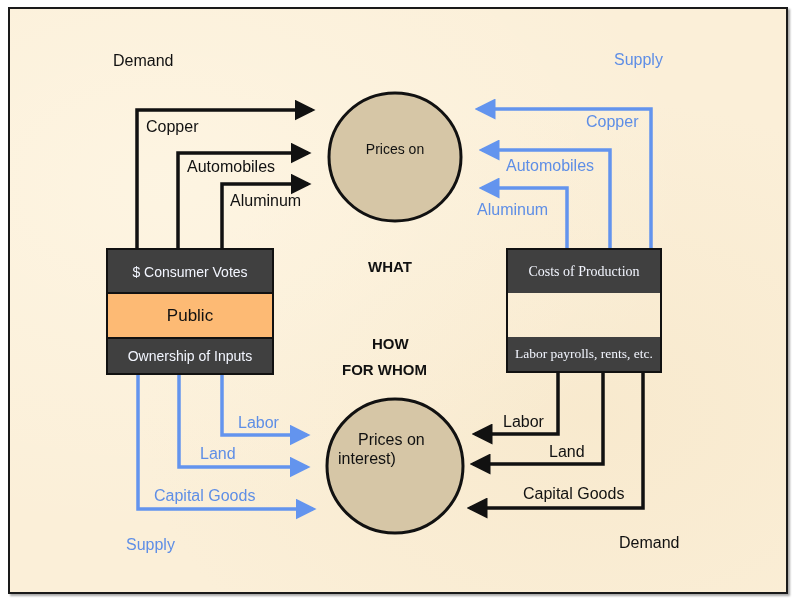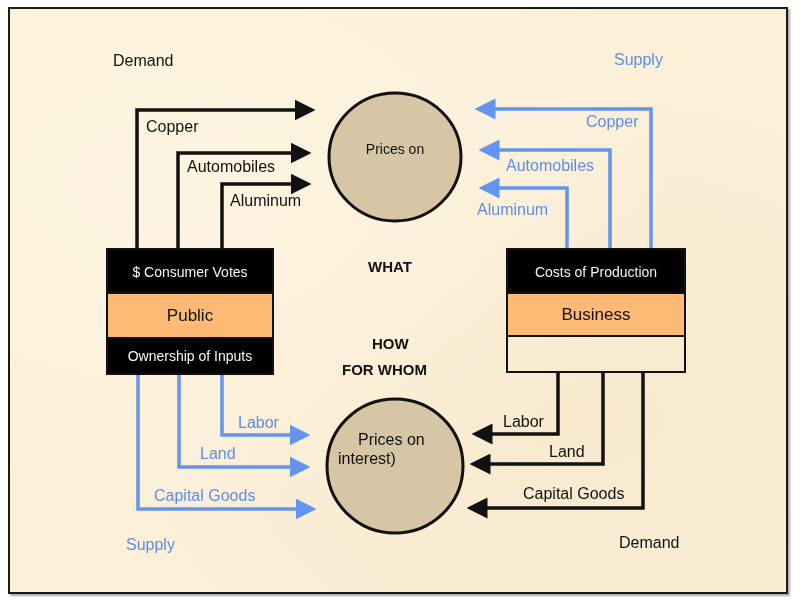--- a/index.html
+++ b/index.html
@@ -12,21 +12,21 @@
                         radial-gradient(ellipse at 75% 70%, rgba(245,228,196,0.5), rgba(245,228,196,0) 55%);
       box-shadow: 2px 2px 2px rgba(0,0,0,0.35);
     }
     svg.diagram { position: absolute; left: 0; top: 0; }
     .lbl { position: absolute; font-size: 16px; white-space: nowrap; line-height: 1; }
     .lbl.dark { color: #111; }
     .lbl.blue { color: #5e8ee6; }
     .center-word { position: absolute; font-weight: bold; font-size: 15px; color: #111; white-space: nowrap; line-height: 1; }
     .box { position: absolute; border: 2px solid #111; box-sizing: border-box; }
     .box .row { position: absolute; left: 0; right: 0; display: flex; align-items: center; justify-content: center; box-sizing: border-box; }
-    .row.blue { background: #000000; color: #f3f6ff; font-size: 14px; }
+    .row.blue { background: #404040; color: #f3f6ff; font-size: 14px; }
     .row.tan { background: #fdba74; color: #111; font-size: 17px; border-top: 2px solid #111; border-bottom: 2px solid #111; }
     .circle-text { position: absolute; color: #111; text-align: center; line-height: 1.2; }
   </style>
 </head>
 <body>
 
 <div class="frame"></div>
 
 <svg class="diagram" width="800" height="603">
   <defs>
@@ -92,16 +92,16 @@
 <div class="center-word" style="left:368px; top:259px;">WHAT</div>
 <div class="center-word" style="left:372px; top:308px;margin-top:28px;">HOW</div>
 <div class="center-word" style="left:342px; top:362px;">FOR WHOM</div>
 
 <div class="box" style="left:106px; top:248px; width:168px; height:127px;">
   <div class="row blue" style="top:0; height:43px;">$ Consumer Votes</div>
   <div class="row tan" style="top:42px; height:47px;">Public</div>
   <div class="row blue" style="top:89px; height:34px;">Ownership of Inputs</div>
 </div>
 
-<div class="box" style="left:506px; top:248px; width:180px; height:125px;">
+<div class="box" style="left:506px; top:248px; width:156px; height:125px;font-family:Liberation Serif, serif;">
   <div class="row blue" style="top:0; height:43px;">Costs of Production</div>
-  <div class="row tan" style="top:42px; height:45px;">Business</div>
+  <div class="row blue" style="top:87px; height:34px; font-size:13.5px;">Labor payrolls, rents, etc.</div>
 </div>
 
 </body></html>

